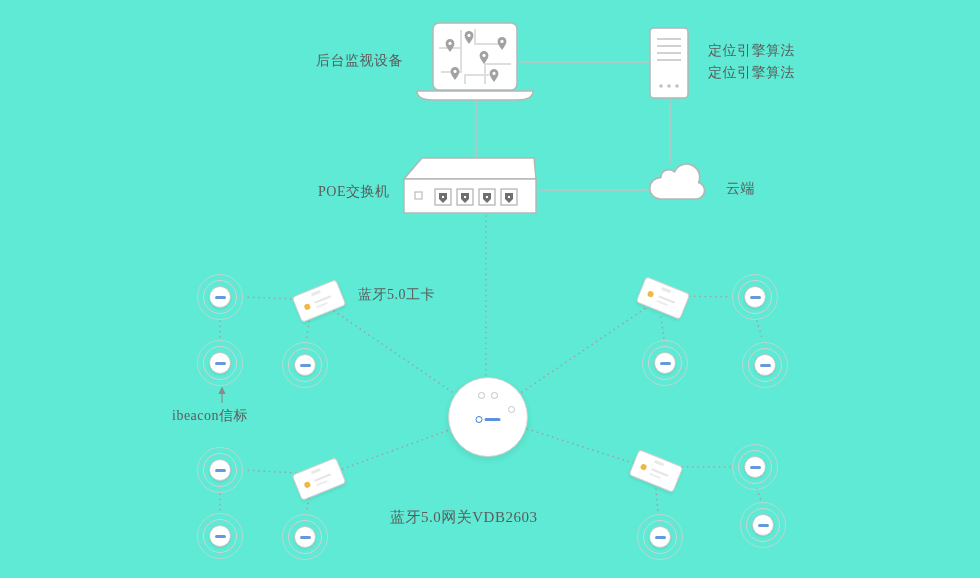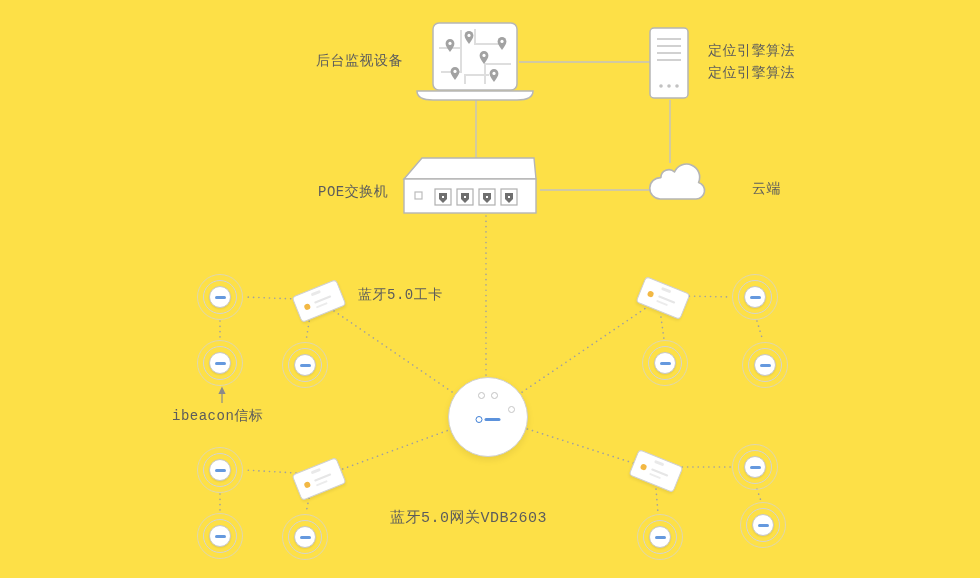--- a/index.html
+++ b/index.html
@@ -1,17 +1,17 @@
 <!DOCTYPE html>
 <html><head>
 <meta charset="utf-8">
 <style>
   html,body{margin:0;padding:0;background:#f7f7f7;}
-  .stage{position:relative;width:980px;height:578px;background:#fde047;overflow:hidden;
-         font-family:Liberation Mono, monospace;color:#5a5a5a;}
+  .stage{position:relative;width:980px;height:578px;background:#5eead4;overflow:hidden;
+         font-family:Liberation Serif, serif;color:#5a5a5a;}
   .wires{position:absolute;left:0;top:0;z-index:1;}
   .device{position:absolute;z-index:2;}
   .lbl{position:absolute;z-index:3;font-size:14px;color:#5c5c5c;letter-spacing:.5px;white-space:nowrap;}
 
   
   .gateway{left:448px;top:377px;width:78px;height:78px;background:#fff;border:1px solid #cfcfcf;
            border-radius:50%;box-shadow:0 3px 7px rgba(0,0,0,.08);}
   .gw-marks{position:absolute;top:14px;left:50%;transform:translateX(-50%);display:flex;gap:6px;}
   .gw-marks span{width:5px;height:5px;border:1px solid #c2c2c2;border-radius:50%;}
   .gw-hole{position:absolute;right:12px;top:28px;width:5px;height:5px;border:1px solid #c6c6c6;border-radius:50%;}
@@ -271,18 +271,18 @@
         <span class="blogo"></span>
       </span>
     </div>
 
   <div class="lbl" style="left:316px;top:52px">后台监视设备</div>
   <div class="lbl two-line" style="left:708px;top:40px">
     <div>定位引擎算法</div>
     <div>定位引擎算法</div>
   </div>
   <div class="lbl" style="left:318px;top:183px">POE交换机</div>
-  <div class="lbl" style="left:752px;top:180px">云端</div>
+  <div class="lbl" style="left:726px;top:180px">云端</div>
   <div class="lbl" style="left:358px;top:286px">蓝牙5.0工卡</div>
   <div class="lbl" style="left:172px;top:407px">ibeacon信标</div>
   <div class="lbl center" style="left:390px;top:508px;width:200px;font-size:15px">蓝牙5.0网关VDB2603</div>
 
 </div>
 
 </body></html>

